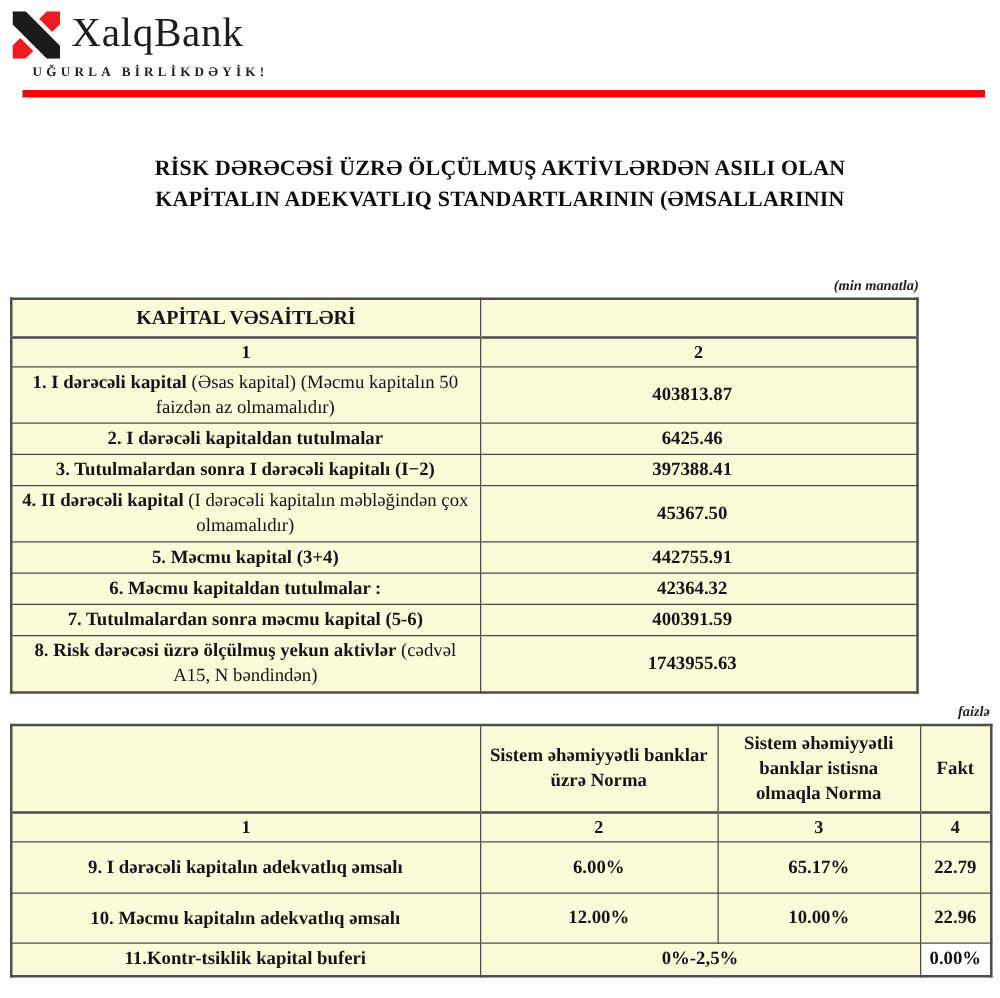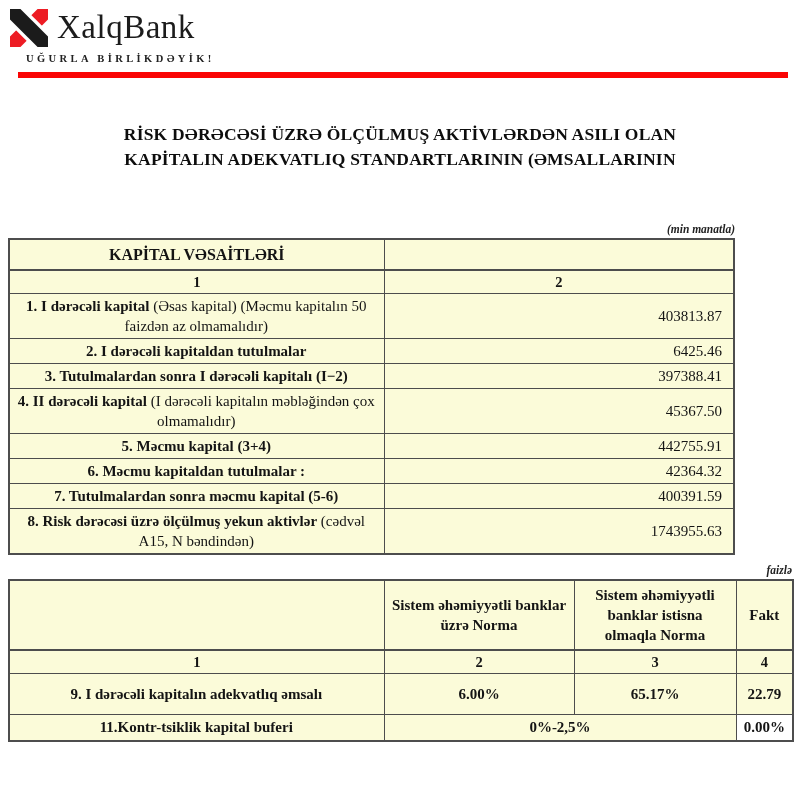--- a/index.html
+++ b/index.html
@@ -47,21 +47,21 @@
     text-align:center;font-weight:700;font-size:16px;height:27px;
     border-bottom-width:2px;
   }
   tr.t2hdr td{
     text-align:center;font-weight:700;font-size:15px;line-height:20px;
     height:64px;border-bottom-width:2px;padding:2px 6px;
   }
   tr.idx td{text-align:center;font-weight:700;font-size:14.5px;height:20px;}
   td.lbl{padding:2px 6px 2px 5px;line-height:20px;}
   td.lbl .b{font-weight:700;}
-  td.val{text-align:right;padding-right:11px;font-weight:400;}
+  td.val{padding-right:11px;font-weight:700;}
   td.ctr{text-align:center;font-weight:700;}
   tr.r-tall{height:43px;}
   tr.r-std{height:22px;}
   tr.r9{height:41px;}
   tr.r10{height:40px;}
   tr.r11{height:26px;}
   td.fakt-white{background:#ffffff;}
 </style>
 </head>
 <body>
@@ -158,20 +158,26 @@
       <td>2</td>
       <td>3</td>
       <td>4</td>
     </tr>
     <tr class="r9">
       <td class="lbl b" style="font-weight:700">9.  I dərəcəli  kapitalın  adekvatlıq əmsalı</td>
       <td class="ctr">6.00%</td>
       <td class="ctr">65.17%</td>
       <td class="ctr">22.79</td>
     </tr>
+    <tr class="r10">
+      <td class="lbl" style="font-weight:700">10. Məcmu kapitalın  adekvatlıq  əmsalı</td>
+      <td class="ctr">12.00%</td>
+      <td class="ctr">10.00%</td>
+      <td class="ctr">22.96</td>
+    </tr>
     <tr class="r11">
       <td class="lbl" style="font-weight:700">11.Kontr-tsiklik kapital buferi</td>
       <td class="ctr" colspan="2">0%-2,5%</td>
       <td class="ctr fakt-white">0.00%</td>
     </tr>
   </tbody>
     </table>
 
 </div>
 

